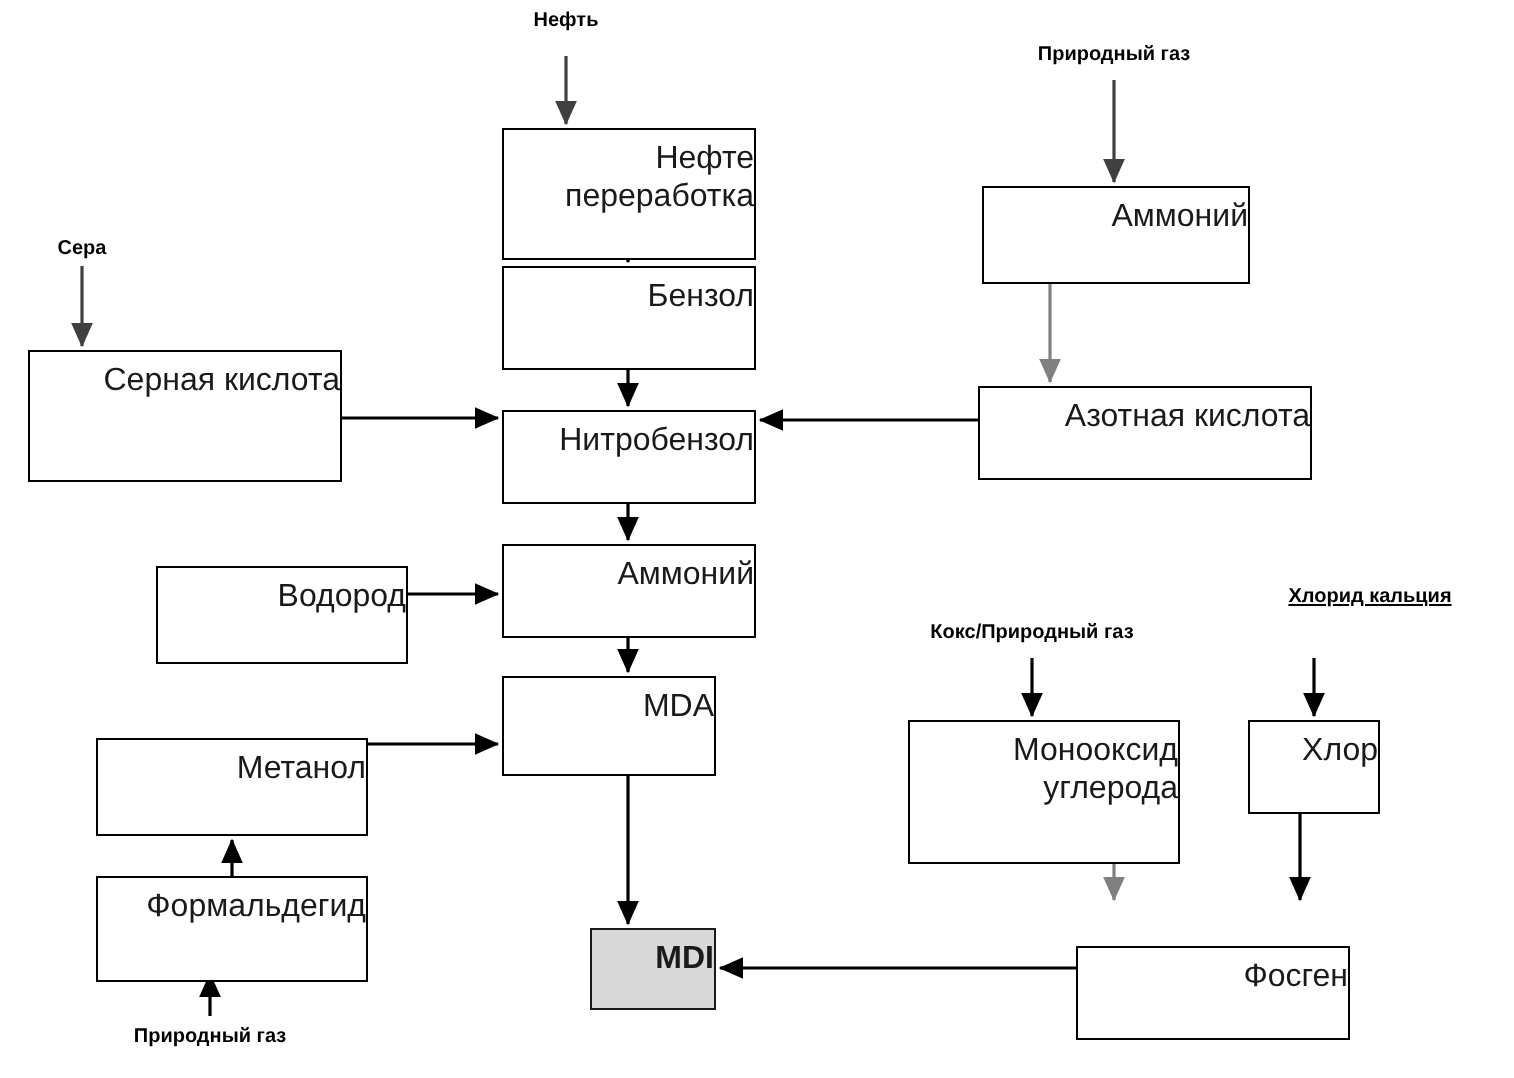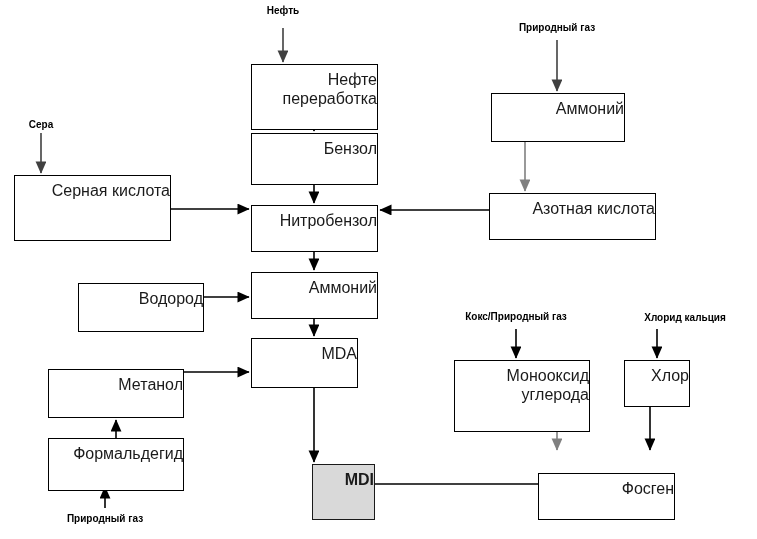--- a/index.html
+++ b/index.html
@@ -96,34 +96,34 @@
       </g>
   </svg>
 
   <div id="node-layer">
       <div class="node" style="left: 251px; top: 64px; width: 127px; height: 66px;">Нефте
 переработка</div>
       <div class="node" style="left: 251px; top: 133px; width: 127px; height: 52px;">Бензол</div>
       <div class="node" style="left: 251px; top: 205px; width: 127px; height: 47px;">Нитробензол</div>
       <div class="node" style="left: 251px; top: 272px; width: 127px; height: 47px;">Аммоний</div>
       <div class="node" style="left: 251px; top: 338px; width: 107px; height: 50px;">MDA</div>
-      <div class="node shaded" style="left: 295px; top: 464px; width: 63px; height: 56px; margin-left: 17px;">MDI</div>
+      <div class="node shaded" style="left: 295px; top: 464px; width: 63px; height: 41px;">MDI</div>
       <div class="node" style="left: 14px; top: 175px; width: 157px; height: 66px;">Серная кислота</div>
       <div class="node" style="left: 78px; top: 283px; width: 126px; height: 49px;">Водород</div>
       <div class="node" style="left: 48px; top: 369px; width: 136px; height: 49px;">Метанол</div>
       <div class="node" style="left: 48px; top: 438px; width: 136px; height: 53px;">Формальдегид</div>
       <div class="node" style="left: 491px; top: 93px; width: 134px; height: 49px;">Аммоний</div>
       <div class="node" style="left: 489px; top: 193px; width: 167px; height: 47px;">Азотная кислота</div>
       <div class="node" style="left: 454px; top: 360px; width: 136px; height: 72px;">Монооксид
 углерода</div>
       <div class="node" style="left: 624px; top: 360px; width: 66px; height: 47px;">Хлор</div>
       <div class="node" style="left: 538px; top: 473px; width: 137px; height: 47px;">Фосген</div>
     </div>
   <div id="label-layer">
       <div class="feed-label center" style="left: 283px; top: 5px;">Нефть</div>
       <div class="feed-label center" style="left: 557px; top: 22px;">Природный газ</div>
       <div class="feed-label center" style="left: 41px; top: 119px;">Сера</div>
       <div class="feed-label center" style="left: 516px; top: 311px;">Кокс/Природный газ</div>
-      <div class="feed-label center" style="left: 685px; top: 312px;">Хлорид кальция</div>
+      <div class="feed-label center" style="left: 685px; top: 293px; text-decoration: underline;">Хлорид кальция</div>
       <div class="feed-label center" style="left: 105px; top: 513px;">Природный газ</div>
     </div>
 
 </div>
 
 </body></html>

